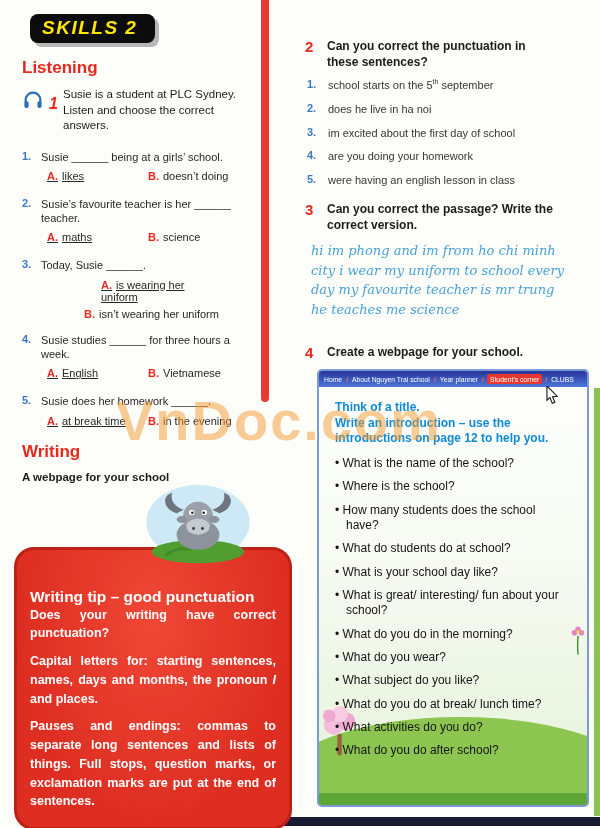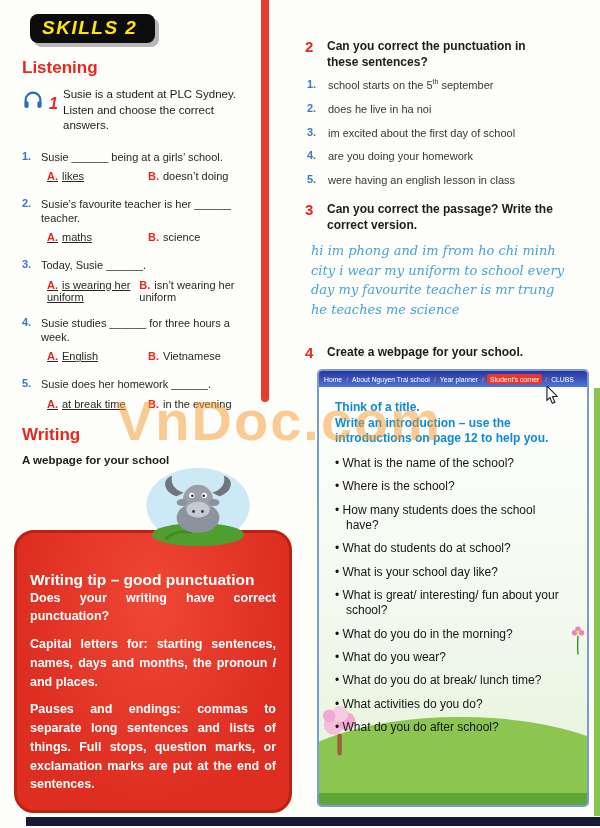--- a/index.html
+++ b/index.html
@@ -57,21 +57,21 @@
   .task-num {
     position:absolute; right:-2px; top:8px;
     color:#e8281e; font-weight:bold; font-style:italic; font-size:16px;
   }
   .task-text { font-weight:normal; font-size:11.5px; line-height:1.35; color:#1f1a1b; }
 
   .q { display:flex; font-size:11px; color:#2b2627; margin-bottom:6px; }
   .qnum { color:#3a78c2; font-weight:bold; flex:0 0 19px; }
   .qtext { flex:1; line-height:1.3; }
   .opts { margin:0 0 15px 25px; display:flex; font-size:11px; color:#2b2627; }
-  .opts.stacked { gap:5px; margin-bottom:13px; }
+  .opts.stacked { flex-direction:column; gap:5px; margin-bottom:13px;align-items:center; }
   .opt-a { width:101px;text-decoration:underline; }
   .optletter { color:#e8281e; font-weight:bold; margin-right:4px; }
 
   .writing-head { margin-top:13px; }
   .writing-subtitle { font-weight:bold; font-size:11.5px; color:#1f1a1b; }
 
   .tip-wrap { position:relative; margin-top:64px; }
   .buffalo {
     position:absolute; top:-64px; left:118px;
     width:116px; height:82px; z-index:3;
@@ -323,20 +323,21 @@
         <div class="prompt">Write an introduction – use the introductions on page 12 to help you.</div>
         <div class="mock-qs">
           <div class="mq">What is the name of the school?</div>
           <div class="mq">Where is the school?</div>
           <div class="mq">How many students does the school have?</div>
           <div class="mq">What do students do at school?</div>
           <div class="mq">What is your school day like?</div>
           <div class="mq">What is great/ interesting/ fun about your school?</div>
           <div class="mq">What do you do in the morning?</div>
           <div class="mq">What do you wear?</div>
+          <div class="mq">What subject do you like?</div>
           <div class="mq">What do you do at break/ lunch time?</div>
           <div class="mq">What activities do you do?</div>
           <div class="mq">What do you do after school?</div>
         </div>
       </div>
     </div>
   </div>
 
   <div class="watermark">VnDoc.com</div>
   <div class="bottom-bar"></div>

